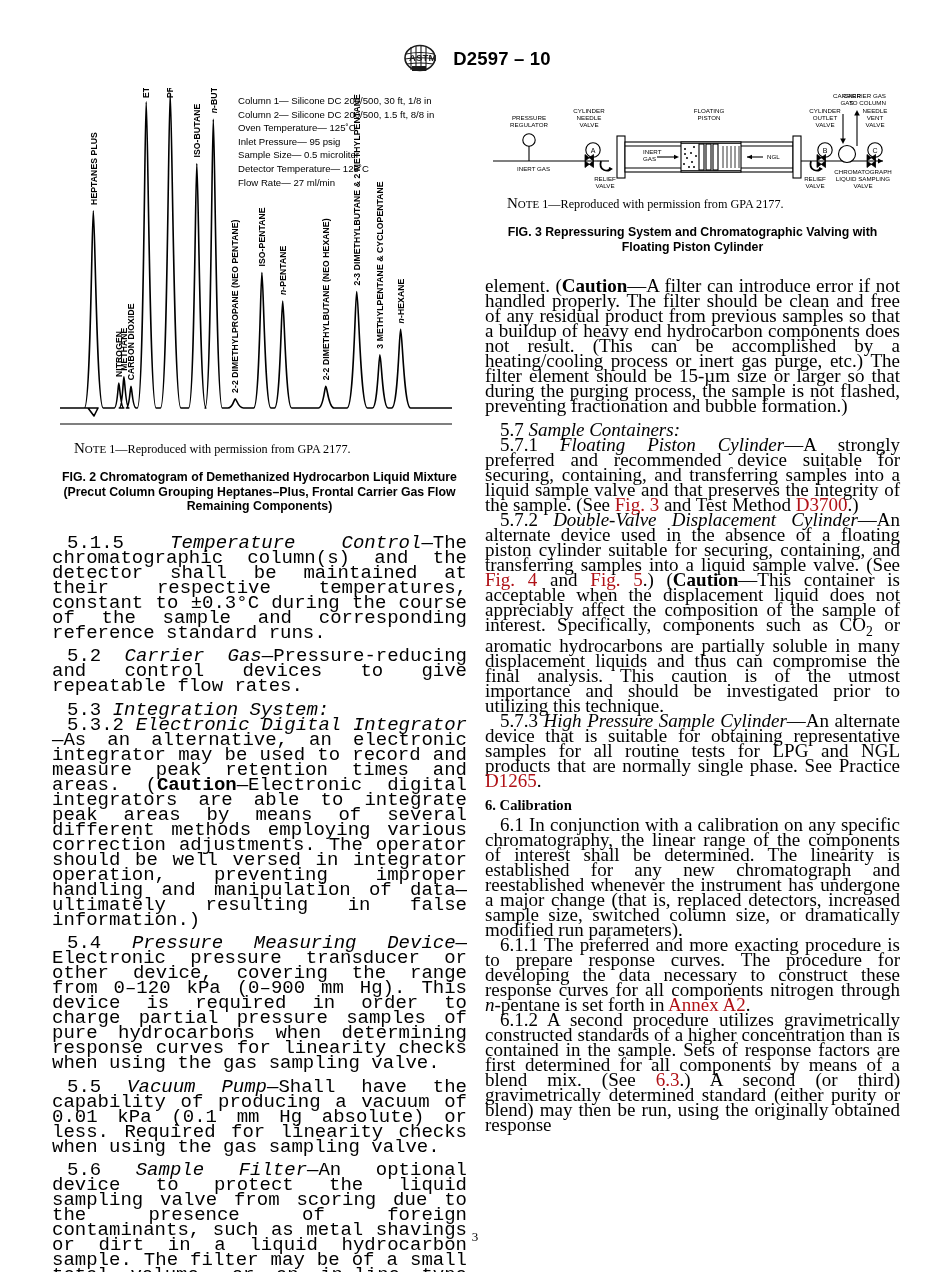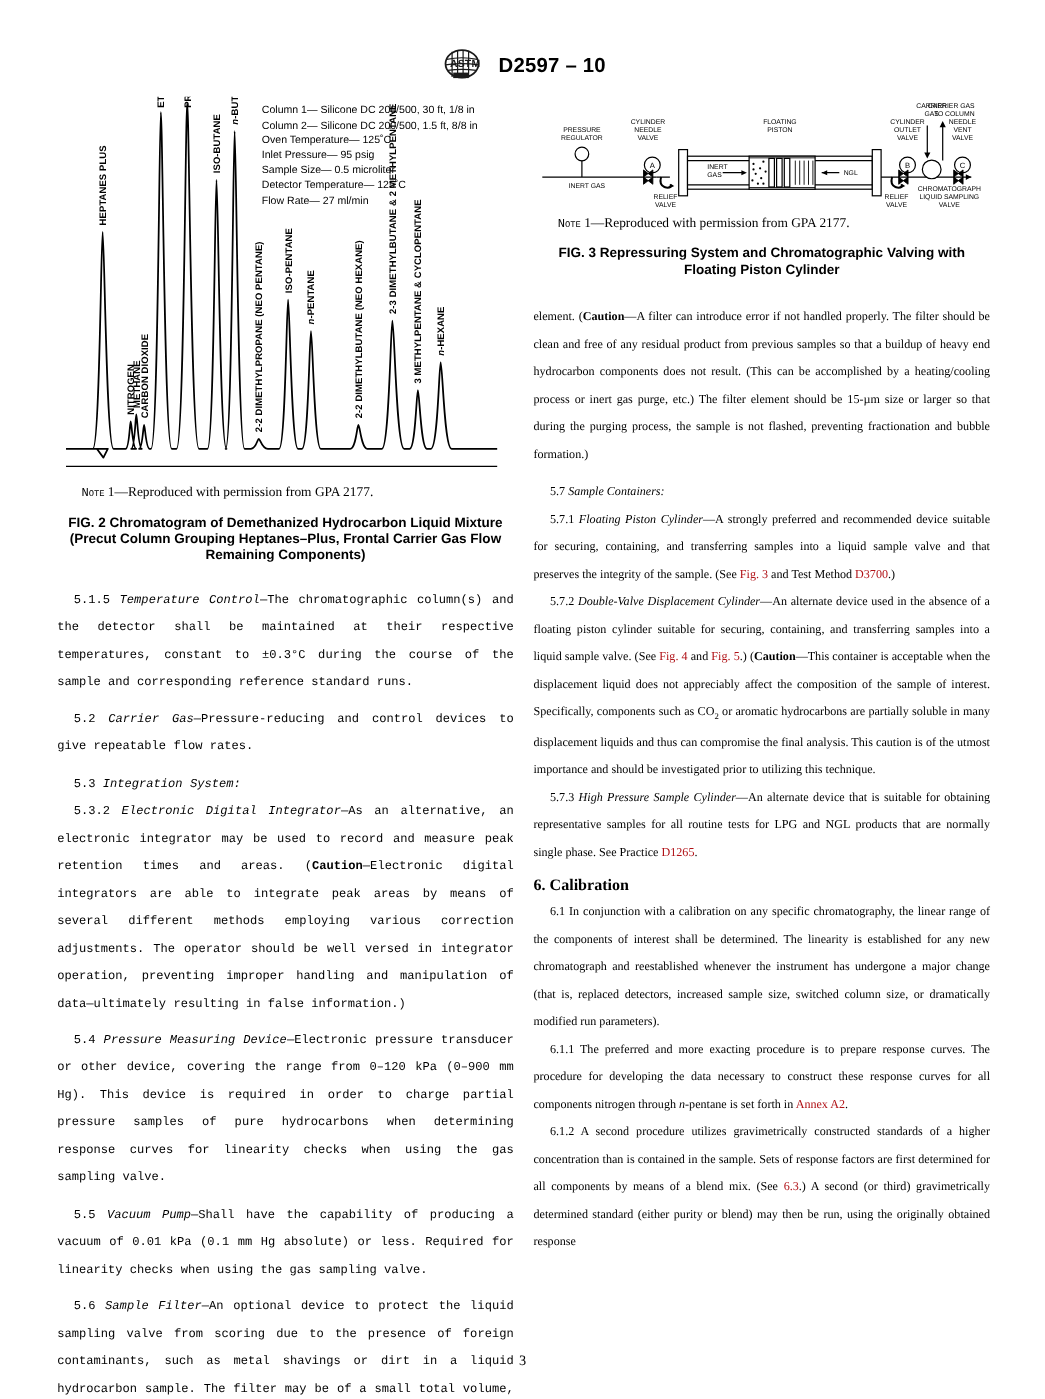--- a/index.html
+++ b/index.html
@@ -53,36 +53,36 @@
   .peaklabel{
     font-family:"Liberation Sans", sans-serif;
     font-size:8.6px;font-weight:bold;
     letter-spacing:.1px;
   }
   .note{
     font-size:12.2px;
     margin-top:2px;
     text-indent:22px;
   }
-  .note .sc{font-variant:small-caps;font-size:11px;font-family:Liberation Mono, monospace;}
+  .note .sc{font-variant:small-caps;font-size:15px;}
   .figcap{
     font-family:Liberation Sans, sans-serif;
     font-weight:bold;
     font-size:12.3px;
     line-height:14.6px;
     text-align:center;
     margin-top:13px;
   }
   
   .diagram-wrap{width:415px;height:105px;position:relative;}
   
   p.body{
     margin:0;
-    font-size:11px;
-    line-height:25px;
+    font-size:19px;
+    line-height:15px;
     text-align:justify;
     text-justify:inter-word;
     text-indent:15px;
     hyphens:manual;
   }
   p.body.gap{margin-top:8.5px;}
   p.body.nogap{margin-top:0;}
   .it{font-style:italic;}
   .bd{font-weight:bold;}
   .red{color:#b01116;}

